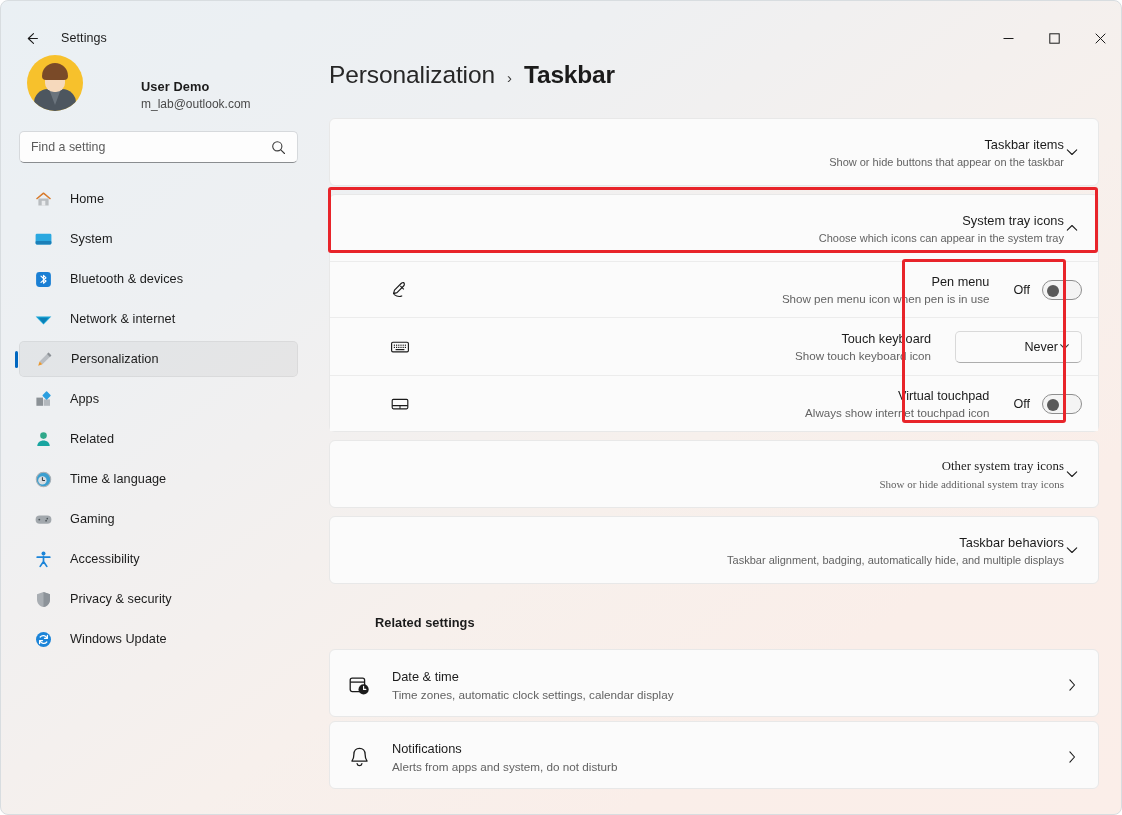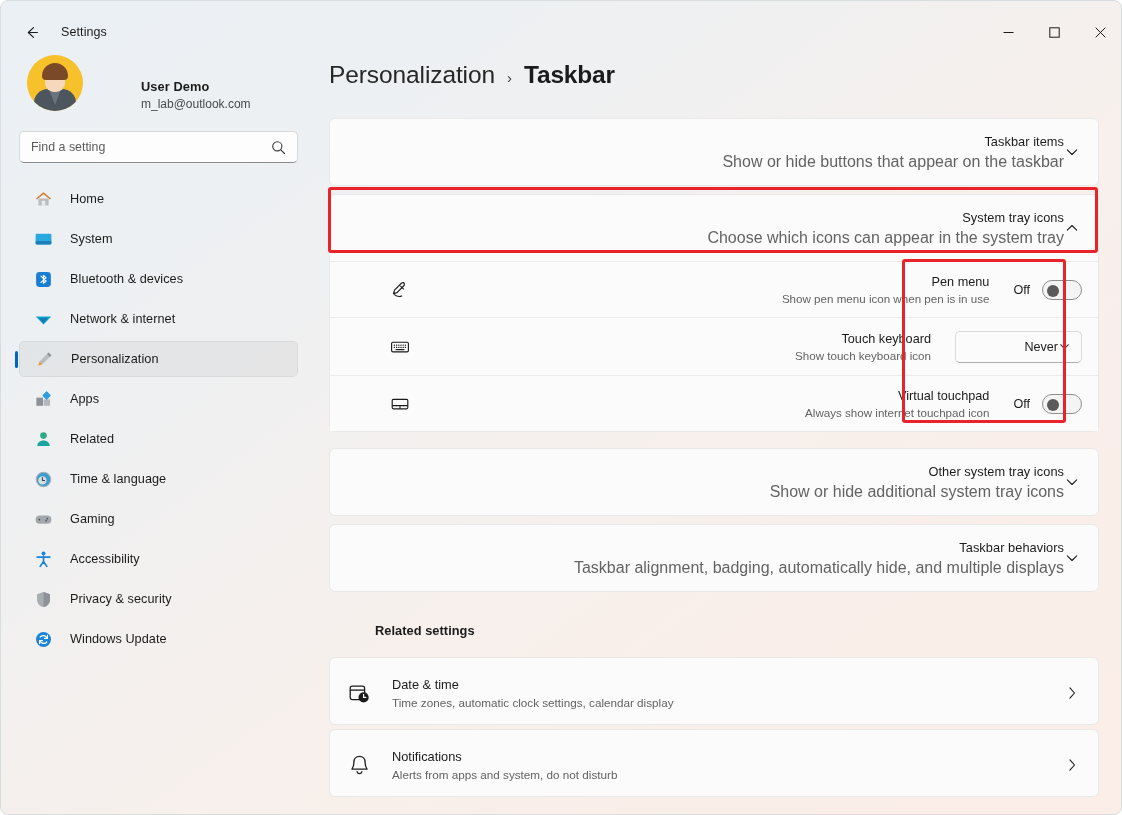--- a/index.html
+++ b/index.html
@@ -14,21 +14,21 @@
     width: 1122px; height: 815px;
     border-radius: 8px;
     overflow: hidden;
     background:
       linear-gradient(to bottom right, #eaf0f4 0%, #eef0f2 28%, #f7f0ec 58%, #faeee9 78%, #fbeee9 100%);
     border: 1px solid #d8dde0;
   }
 
   
   #titlebar {
-    position: absolute; top: 12px; left: 0;
+    position: absolute; top: 18px; left: 0;
     width: 1122px; height: 38px;
     display: flex; align-items: center;
   }
   .back-btn {
     width: 34px; height: 30px; margin-left: 14px;
     display: flex; align-items: center; justify-content: center;
     border-radius: 4px; cursor: pointer;
   }
   .title-text {
     margin-left: 12px;
@@ -174,21 +174,21 @@
   .expander {
     display: flex; align-items: center;
     height: 66px; padding: 0 18px 0 17px;
     cursor: pointer;
   }
   .exp-text { flex: 1; }
   .exp-title {
     font-size: 12.8px; color: #1b1b1b; letter-spacing: .05px;
   }
   .exp-sub {
-    font-size: 16px; color: #636363; margin-top: 4px;
+    font-size: 11px; color: #636363; margin-top: 4px;
   }
   .chev { width: 16px; height: 16px; flex: none; }
 
   
   .grouprow {
     display: flex; align-items: center;
     height: 56px;
     padding: 0 16px 0 58px;
     background: #fbfbfb;
     border-top: 1px solid #ececec;
@@ -553,21 +553,21 @@
         </div>
         <div class="toggle-wrap">
           <span class="toggle-label">Off</span>
           <div class="toggle">
               <div class="knob"></div>
             </div>
         </div>
       </div>
     </div>
 
-    <div class="card" style="margin-top:16px;">
+    <div class="card" style="margin-top:8px;font-family:Liberation Serif, serif;">
       <div class="expander">
         <div class="exp-text">
           <div class="exp-title">Other system tray icons</div>
           <div class="exp-sub">Show or hide additional system tray icons</div>
         </div>
         <span class="chev">
           <svg width="16" height="16" viewBox="0 0 16 16">
             <path d="M3.3 5.9 8 10.5l4.7-4.6" fill="none" stroke="#1b1b1b" stroke-width="1.1" stroke-linecap="round" stroke-linejoin="round"></path>
           </svg>
         </span>

